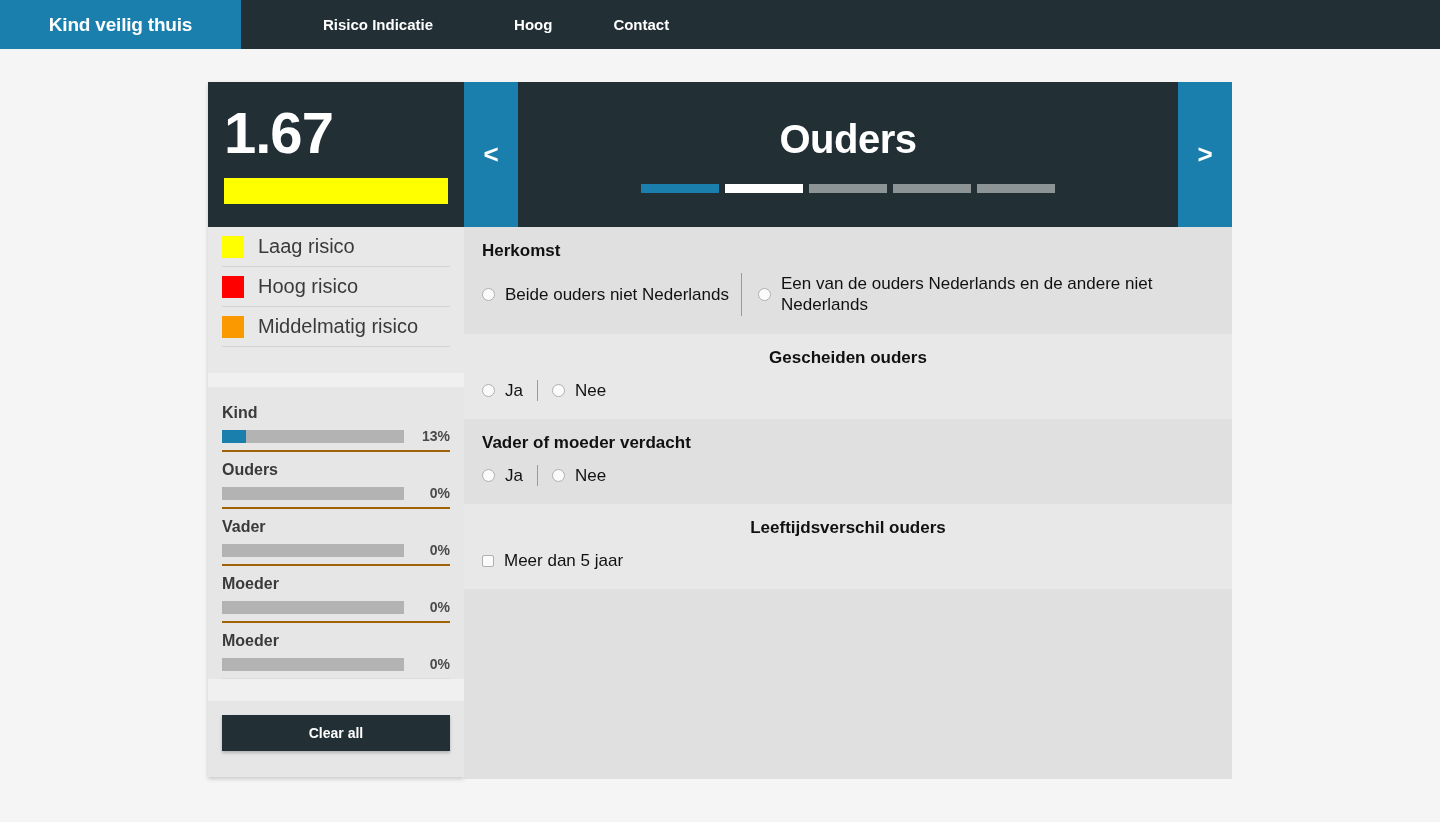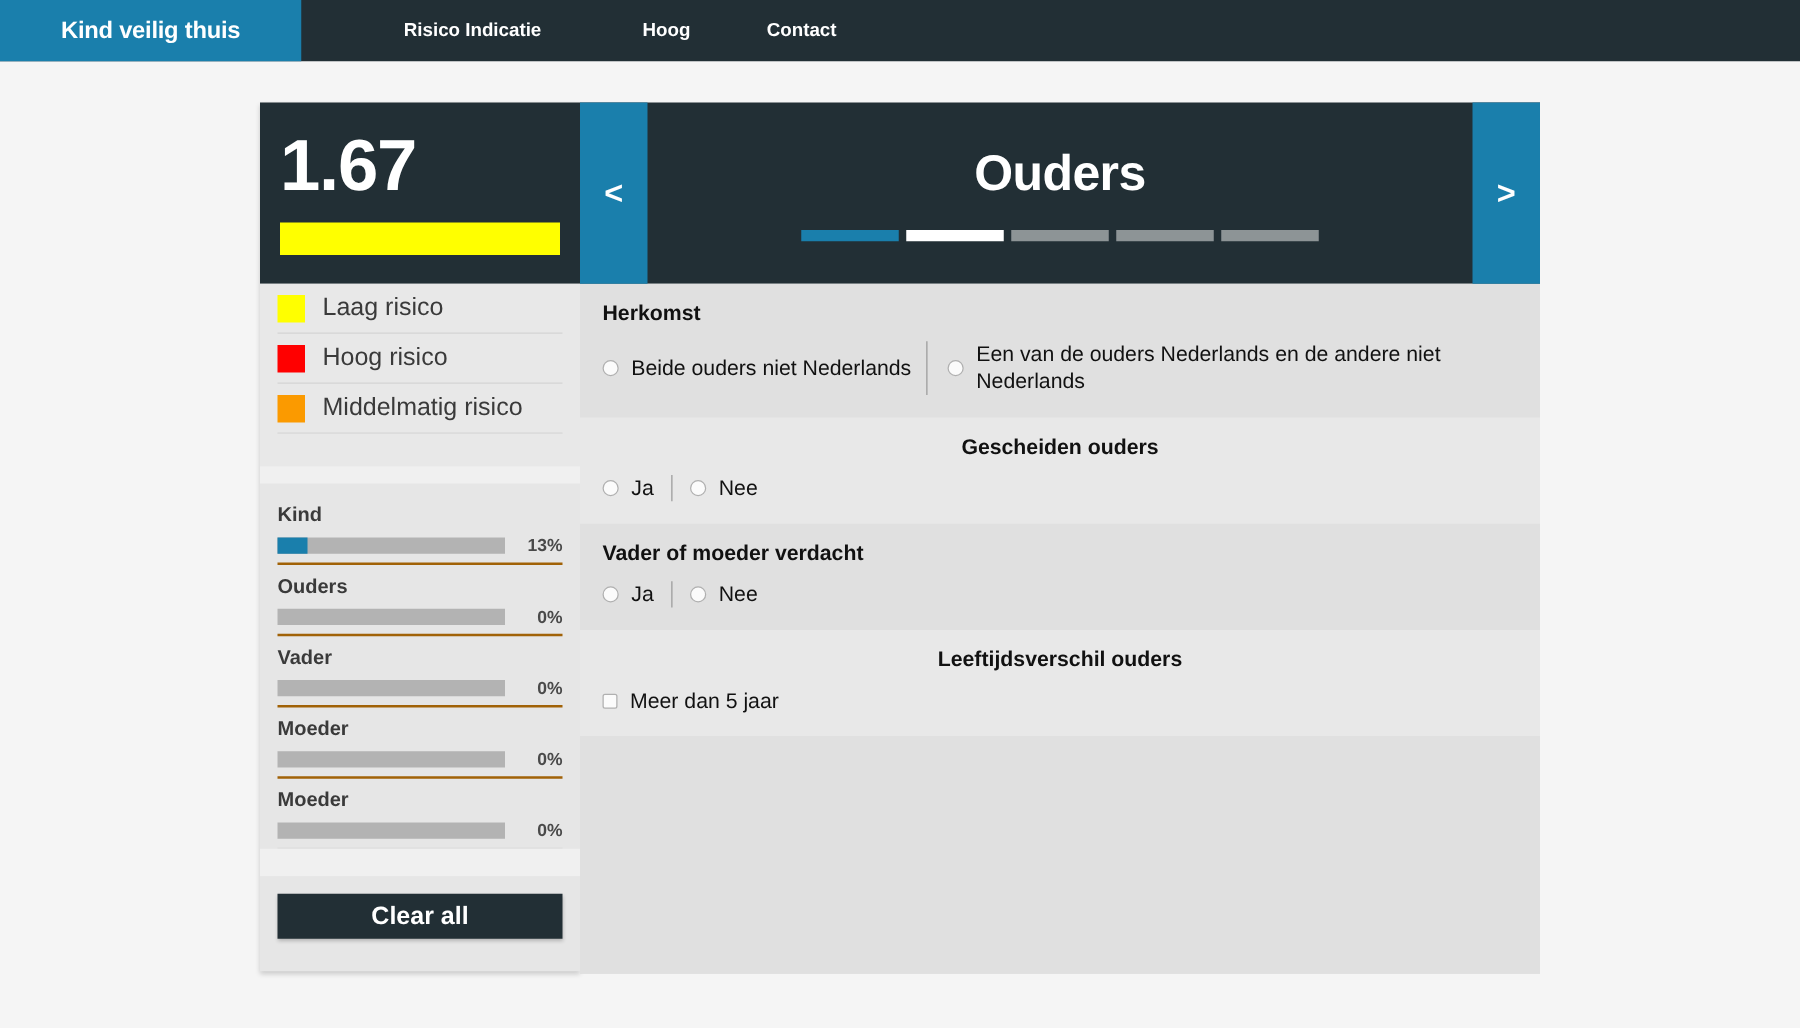--- a/index.html
+++ b/index.html
@@ -128,21 +128,21 @@
   }
 
   #gap-2 { height: 22px; background: #f0f0f0; }
 
   #clear-wrap { background: #e6e6e6; padding: 14px; }
   #clear-button {
     width: 100%;
     height: 36px;
     background: #222f35;
     color: #ffffff;
-    font-size: 20px;
+    font-size: 14px;
     font-weight: bold;
     border: none;
     cursor: pointer;
     box-shadow: 0 2px 3px rgba(0,0,0,0.22);
     font-family: "Liberation Sans", sans-serif;
   }
 
   
   #main {
     position: absolute;

